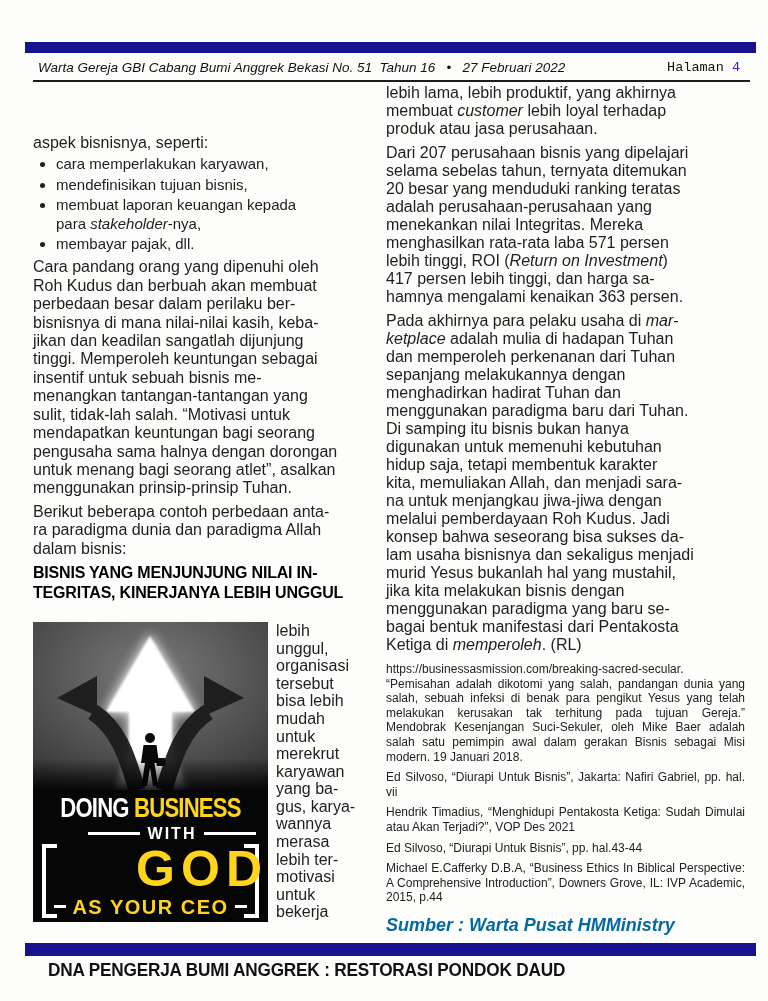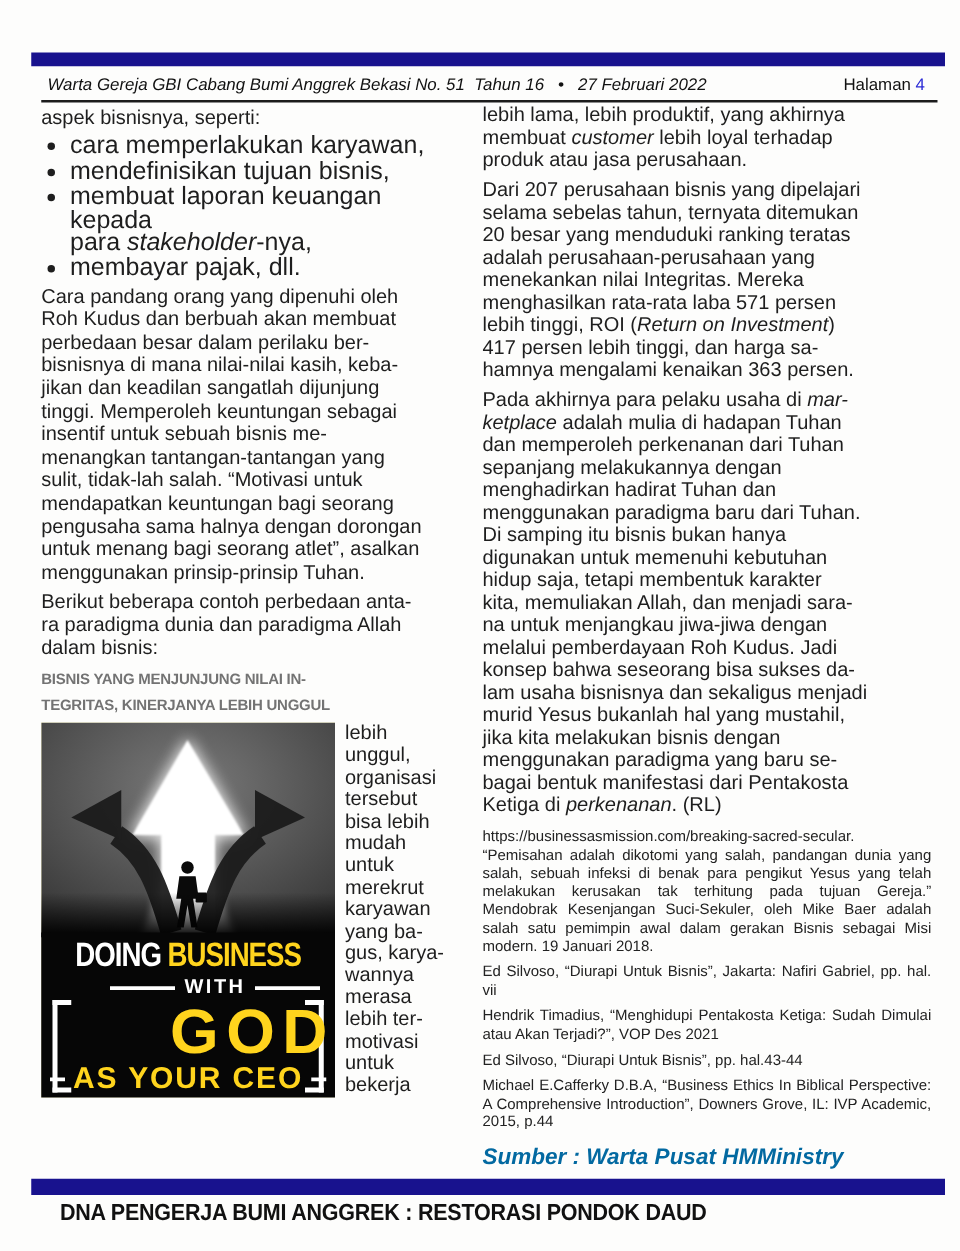--- a/index.html
+++ b/index.html
@@ -23,45 +23,45 @@
   .header-rule{position:absolute;left:33px;top:80px;width:717px;height:2px;background:#1c1c1c;}
 
   
   .col-left{position:absolute;left:33px;top:86px;width:333px;}
   .col-right{position:absolute;left:386px;top:84px;width:359px;}
 
   .body-text{font-size:16px;line-height:18.4px;white-space:pre-line;margin:0 0 5px 0;}
   .col-right .body-text{line-height:18px;margin-bottom:6px;}
 
   ul.bullets{margin:2px 0 5px 0;padding-left:23px;list-style:disc;}
-  ul.bullets li{font-size:20px;line-height:18.4px;white-space:pre-line;margin:0 0 2px 0;}
+  ul.bullets li{font-size:15px;line-height:18.4px;white-space:pre-line;margin:0 0 2px 0;}
 
   .section-heading{
-    font-weight:bold;font-size:12px;line-height:20.5px;letter-spacing:-0.2px;
-    white-space:pre-line;margin:2px 0 4px 0;color:#737373;
+    font-weight:bold;font-size:16px;line-height:20.5px;letter-spacing:-0.2px;
+    white-space:pre-line;margin:2px 0 18px 0;color:#000000;
   }
 
   
   .img-row{display:flex;gap:8px;margin-top:2px;}
-  .poster{width:235px;height:300px;position:relative;flex:0 0 auto;background:#fef9c3;}
+  .poster{width:235px;height:300px;position:relative;flex:0 0 auto;background:#c2410c;}
   .wrap-col{width:90px;font-size:16px;line-height:17.6px;white-space:pre-line;}
 
   .poster svg{display:block;}
   .panel{position:absolute;left:0;top:168px;width:235px;height:132px;background:#060606;}
   .db-row{position:absolute;top:3px;left:0;right:0;text-align:center;
     font-weight:bold;font-size:27px;line-height:30px;letter-spacing:-1px;
     transform:scaleX(.82);white-space:nowrap;}
   .db-white{color:#fff;} .db-yellow{color:#FFD41D;}
   .with-row{position:absolute;top:36px;left:0;right:0;display:flex;justify-content:center;align-items:center;gap:8px;
     color:#fff;font-weight:bold;font-size:16px;letter-spacing:2px;line-height:16px;margin-left:43px;}
   .with-line{width:52px;height:3px;background:#fff;}
   .god-row{position:absolute;top:52px;left:0;right:0;text-align:right;
     color:#FFD41D;font-weight:bold;font-size:50px;line-height:54px;letter-spacing:6px;}
   .ceo-row{position:absolute;top:108px;left:0;right:0;display:flex;justify-content:center;align-items:center;gap:6px;
-    color:#FFD41D;font-weight:bold;font-size:24px;letter-spacing:1.5px;line-height:18px;white-space:nowrap;}
+    color:#FFD41D;font-weight:bold;font-size:20px;letter-spacing:1.5px;line-height:18px;white-space:nowrap;}
   .ceo-line{width:12px;height:3px;background:#fff;}
   .bracket{position:absolute;top:54px;height:66px;width:11px;}
   .bracket-l{left:9px;border:4px solid #fff;border-right:none;}
   .bracket-r{right:9px;border:4px solid #fff;border-left:none;}
 
   
   .footnotes{margin-top:8px;}
   .fn{font-size:12px;line-height:14.6px;text-align:justify;margin:0 0 6px 0;
       overflow-wrap:anywhere;color:#222;}
   .source-line{margin-top:10px;font-weight:bold;font-style:italic;font-size:18px;color:#0369a1;}
@@ -72,28 +72,28 @@
     color:#111;letter-spacing:-0.2px;transform:scaleX(.93);transform-origin:left center;white-space:nowrap;}
 </style>
 </head>
 <body>
 
 <div>
 
   <div class="top-bar"></div>
   <div class="header-row">
     <span class="header-title">Warta Gereja GBI Cabang Bumi Anggrek Bekasi No. 51  Tahun 16   •   27 Februari 2022</span>
-    <span style="white-space:pre;">
+    <span style="white-space:pre;font-family:Liberation Mono, monospace;">
       <span>Halaman </span><span class="page-num">4</span>
     </span>
   </div>
   <div class="header-rule"></div>
 
   <div class="col-left">
-    <p class="body-text" style="margin-bottom:3px;">aspek bisnisnya, seperti:</p>
+    <p class="body-text" style="margin-bottom:3px;margin-top:48px;">aspek bisnisnya, seperti:</p>
     <ul class="bullets">
       <li><span>cara memperlakukan karyawan,</span></li>
       <li><span>mendefinisikan tujuan bisnis,</span></li>
       <li><span>membuat laporan keuangan kepada
 para </span><span class="it">stakeholder</span><span>-nya,</span></li>
       <li><span>membayar pajak, dll.</span></li>
     </ul>
     <p class="body-text">Cara pandang orang yang dipenuhi oleh
 Roh Kudus dan berbuah akan membuat
 perbedaan besar dalam perilaku ber-
@@ -222,21 +222,21 @@
 hidup saja, tetapi membentuk karakter
 kita, memuliakan Allah, dan menjadi sara-
 na untuk menjangkau jiwa-jiwa dengan
 melalui pemberdayaan Roh Kudus. Jadi
 konsep bahwa seseorang bisa sukses da-
 lam usaha bisnisnya dan sekaligus menjadi
 murid Yesus bukanlah hal yang mustahil,
 jika kita melakukan bisnis dengan
 menggunakan paradigma yang baru se-
 bagai bentuk manifestasi dari Pentakosta
-Ketiga di </span><span class="it">perkenanan</span><span>. (RL)</span></p>
+Ketiga di </span><span class="it">memperoleh</span><span>. (RL)</span></p>
     <div class="footnotes">
       <p class="fn">https://businessasmission.com/breaking-sacred-secular. “Pemisahan adalah dikotomi yang salah, pandangan dunia yang salah, sebuah infeksi di benak para pengikut Yesus yang telah melakukan kerusakan tak terhitung pada tujuan Gereja.” Mendobrak Kesenjangan Suci-Sekuler, oleh Mike Baer adalah salah satu pemimpin awal dalam gerakan Bisnis sebagai Misi modern. 19 Januari 2018.</p>
       <p class="fn">Ed Silvoso, “Diurapi Untuk Bisnis”, Jakarta: Nafiri Gabriel, pp. hal. vii</p>
       <p class="fn">Hendrik Timadius, “Menghidupi Pentakosta Ketiga: Sudah Dimulai atau Akan Terjadi?”, VOP Des 2021</p>
       <p class="fn">Ed Silvoso, “Diurapi Untuk Bisnis”, pp. hal.43-44</p>
       <p class="fn">Michael E.Cafferky D.B.A, “Business Ethics In Biblical Perspective: A Comprehensive Introduction”, Downers Grove, IL: IVP Academic, 2015, p.44</p>
     </div>
     <div class="source-line">Sumber : Warta Pusat HMMinistry</div>
   </div>
 

